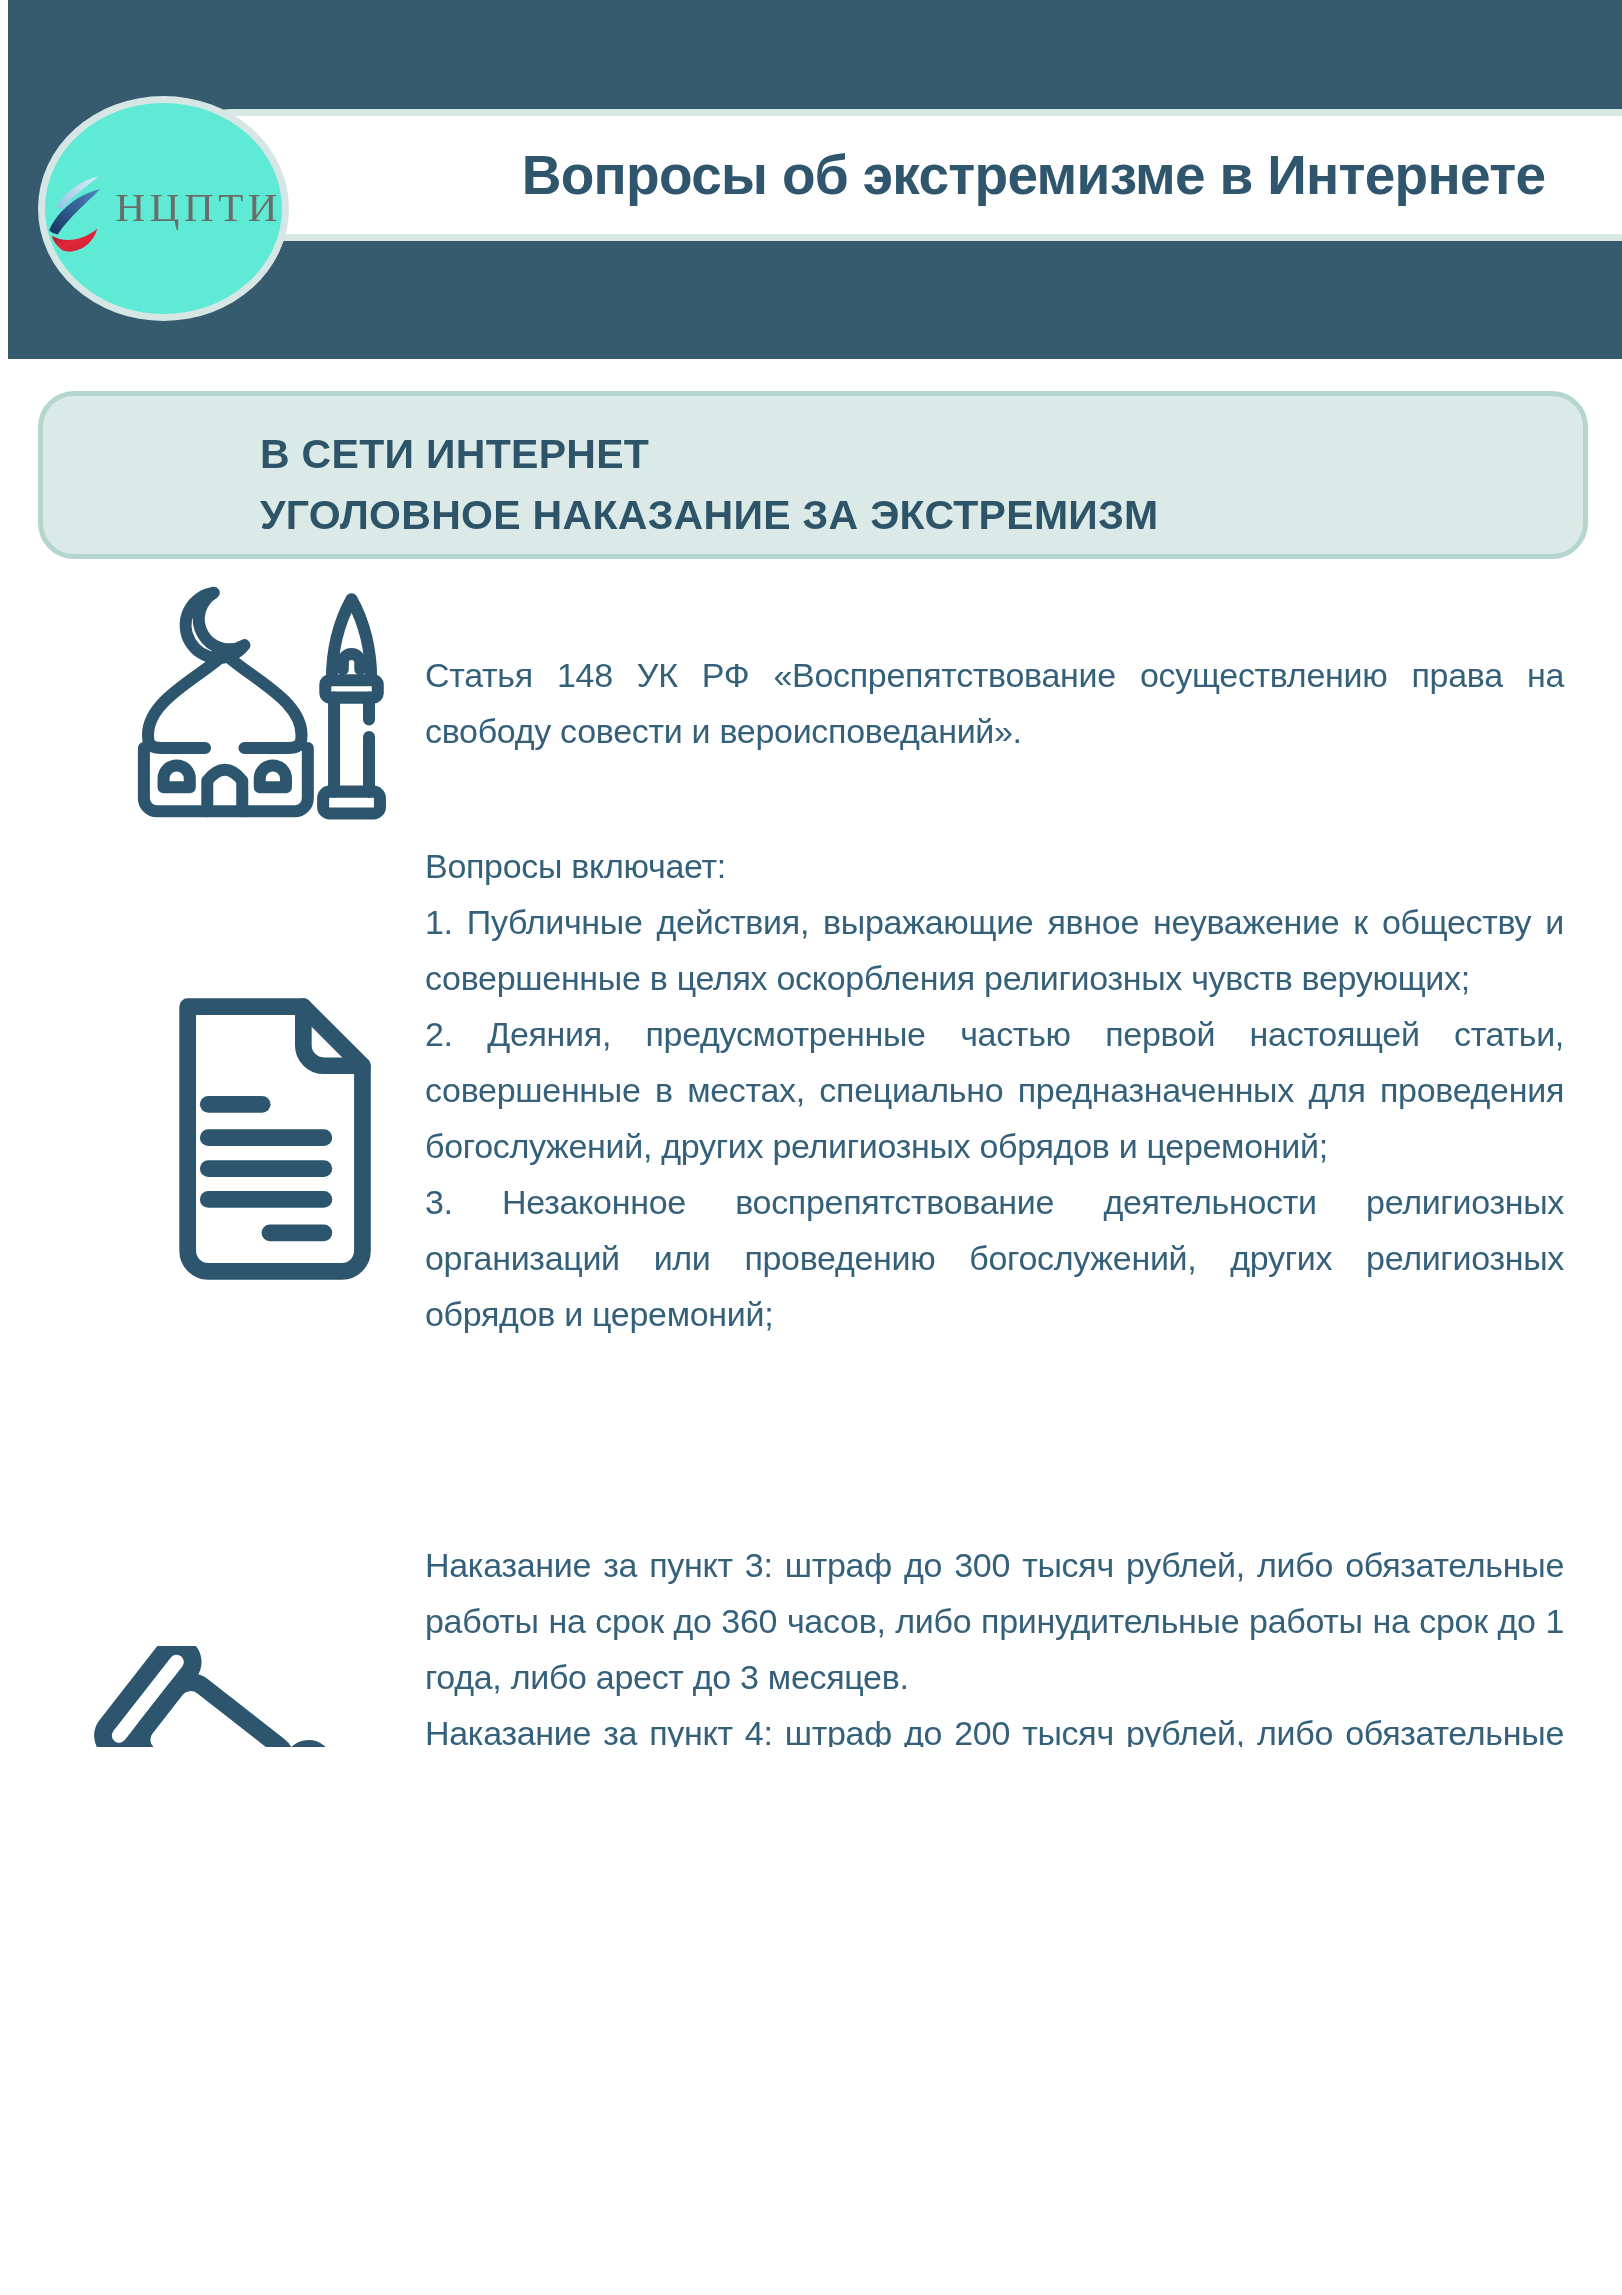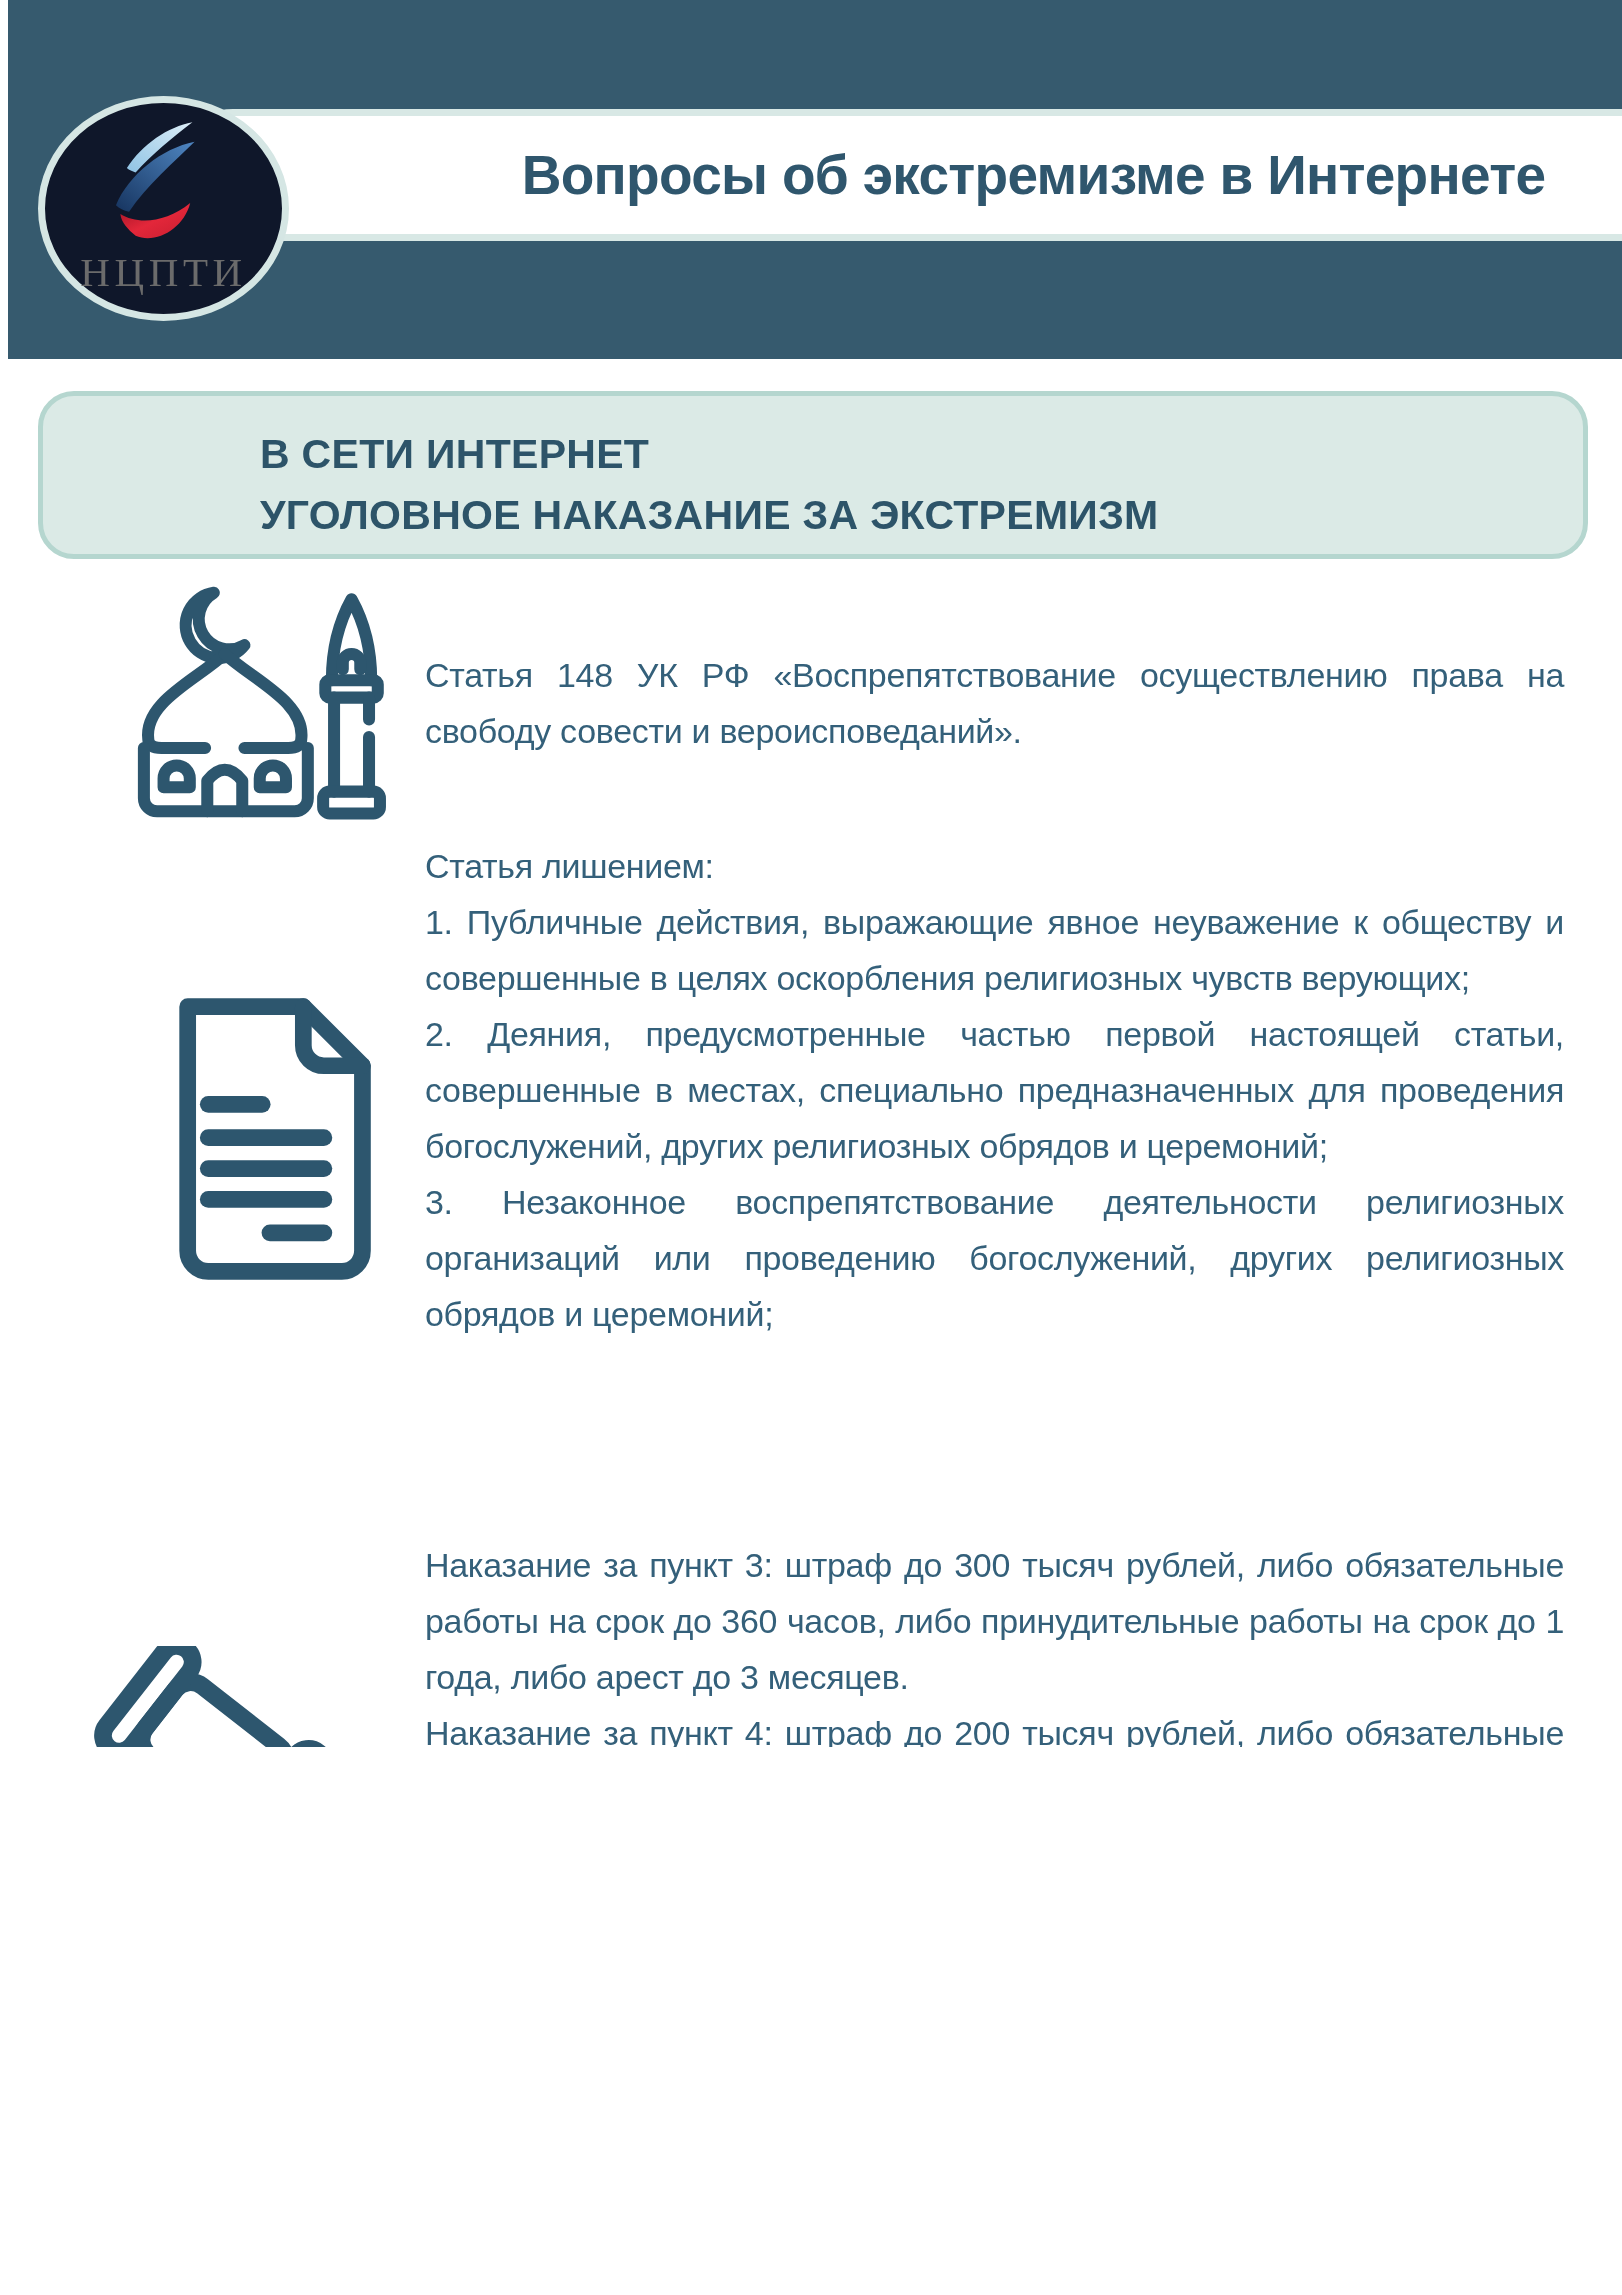--- a/index.html
+++ b/index.html
@@ -20,22 +20,22 @@
     background:#ffffff;border:7.9px solid #d8e8e5;border-radius:72px;
     display:flex;align-items:center;justify-content:center;
     padding-left:151px;box-sizing:content-box;
   }
   .title-pill h1{
     margin:0;font-size:55px;font-weight:bold;color:#2f566d;
     letter-spacing:-0.7px;white-space:nowrap;
   }
   .logo-ellipse{
     position:absolute;left:38px;top:96px;width:237px;height:211px;
-    background:#0f172a;border:7.2px solid #d5e6e4;border-radius:50%;
-    display:flex;flex-direction:column;align-items:center;justify-content:flex-start;
+    background:#5eead4;border:7.2px solid #d5e6e4;border-radius:50%;
+    display:flex;flex-direction:row;align-items:center;justify-content:flex-start;
     z-index:5;
   }
   .logo-swirl{width:134px;height:131px;margin-top:17px;}
   .logo-label{
     font-family:"Liberation Serif",serif;
     font-size:41px;color:#6b6b6b;letter-spacing:4.6px;
     margin-top:-2.6px;
   }
   
   .section-box{
@@ -146,21 +146,21 @@
         <path d="M32 44 H53"></path>
         <path d="M32 57 H77"></path>
         <path d="M32 69 H77"></path>
         <path d="M32 81 H77"></path>
         <path d="M56 94 H77"></path>
       </g>
     </svg>
   </div>
 
   <div class="textcol t-includes">
-    <p>Статья лишением:</p>
+    <p>Вопросы включает:</p>
     <p>1. Публичные действия, выражающие явное неуважение к обществу и совершенные в целях оскорбления религиозных чувств верующих;</p>
     <p>2. Деяния, предусмотренные частью первой настоящей статьи, совершенные в местах, специально предназначенных для проведения богослужений, других религиозных обрядов и церемоний;</p>
     <p>3. Незаконное воспрепятствование деятельности религиозных организаций или проведению богослужений, других религиозных обрядов и церемоний;</p>
   </div>
 
   <div class="icon-box gavel">
     <svg viewBox="0 0 100 100">
       <g class="ln">
         <g transform="rotate(38 40 32)">
           <rect x="19" y="19" width="42" height="27" rx="6"></rect>

